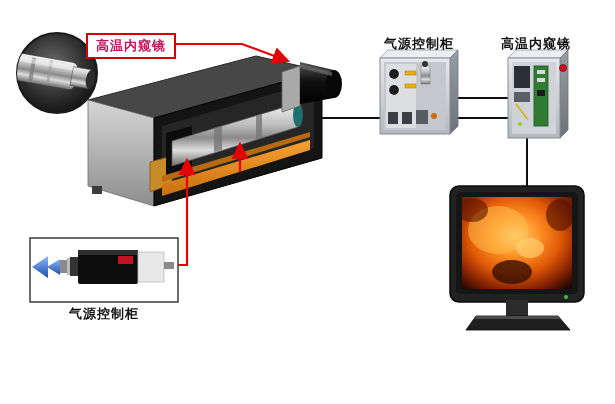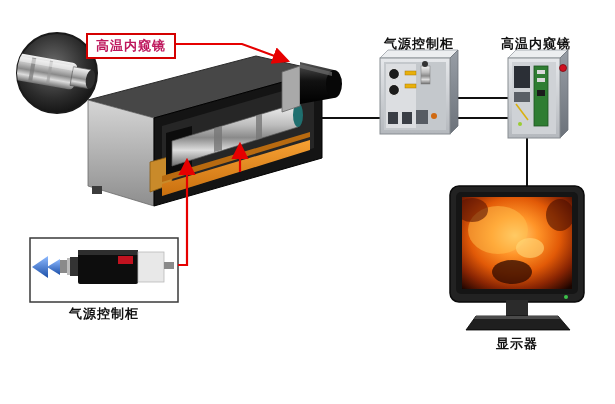--- a/index.html
+++ b/index.html
@@ -204,15 +204,14 @@
 </svg>
 
 <div class="boxed-label" style="left:86px;top:33px;">高温内窥镜</div>
 
 <div class="diagram-label" style="left:379px;top:36px;width:80px;">气源控制柜</div>
 
 <div class="diagram-label" style="left:494px;top:36px;width:84px;">高温内窥镜</div>
 
 <div class="diagram-label" style="left:62px;top:306px;width:84px;">气源控制柜</div>
 
-<div class="diagram-label" style="left:477px;top:336px;width:80px;">显示器</div>
 
 </div>
 
 </body></html>

